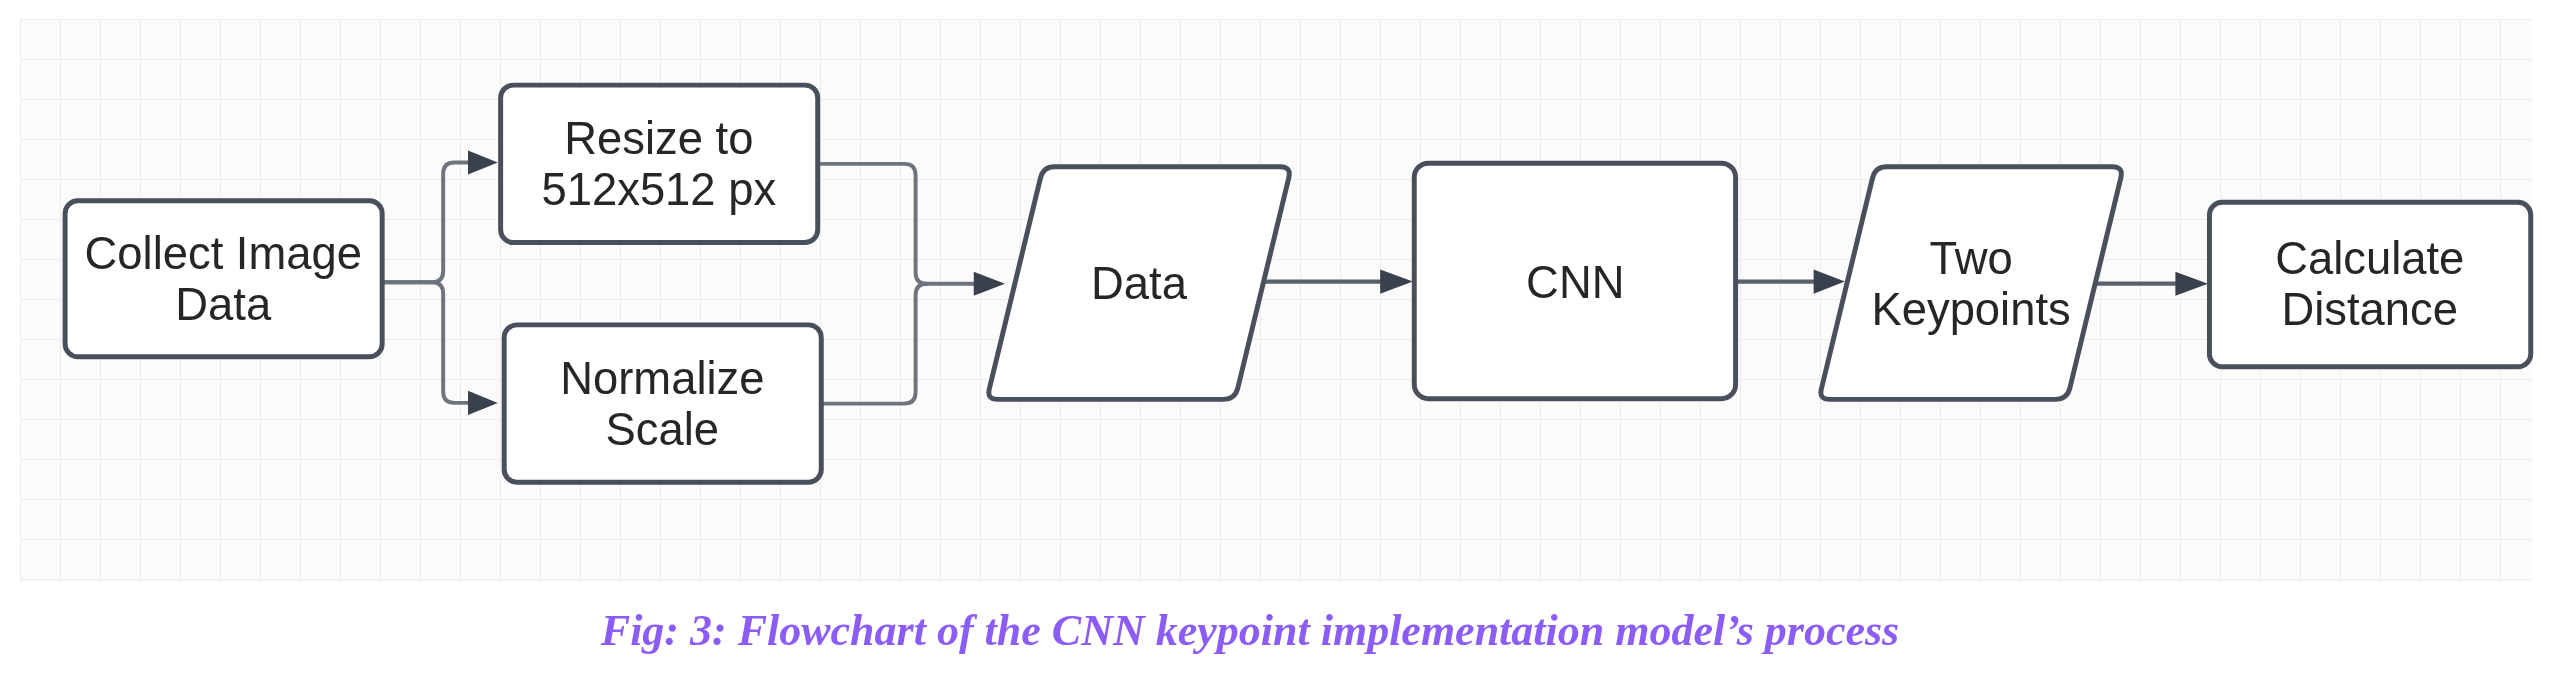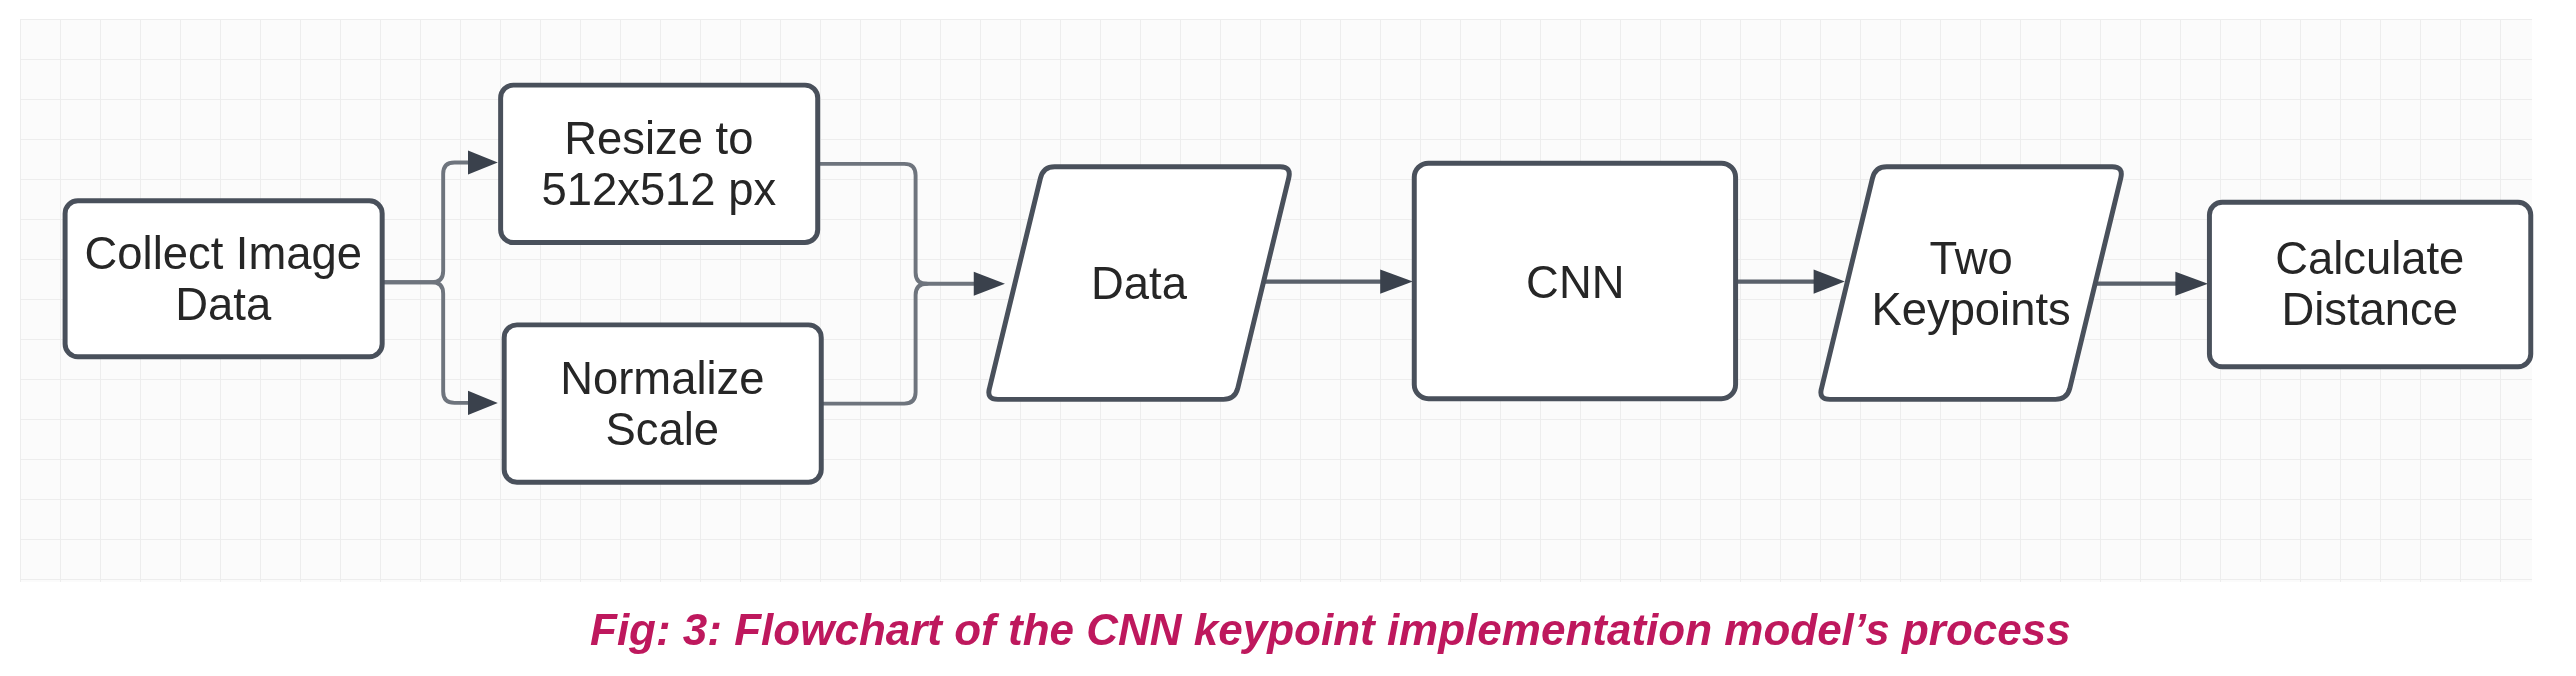--- a/index.html
+++ b/index.html
@@ -47,25 +47,25 @@
     font-size: 64px;
     fill: #262626;
     text-anchor: middle;
   }
   .caption {
     position: absolute;
     left: 590px;
     top: 605px;
     width: 1320px;
     text-align: center;
-    font-family: Liberation Sans, sans-serif;
+    font-family: Liberation Serif, serif;
     font-style: italic;
     font-weight: bold;
     font-size: 44px;
-    color: #be185d;
+    color: #8b5cf6;
     white-space: nowrap;
   }
 </style>
 </head>
 <body>
 
 <div class="stage">
 
   <div class="canvas"></div>
 

